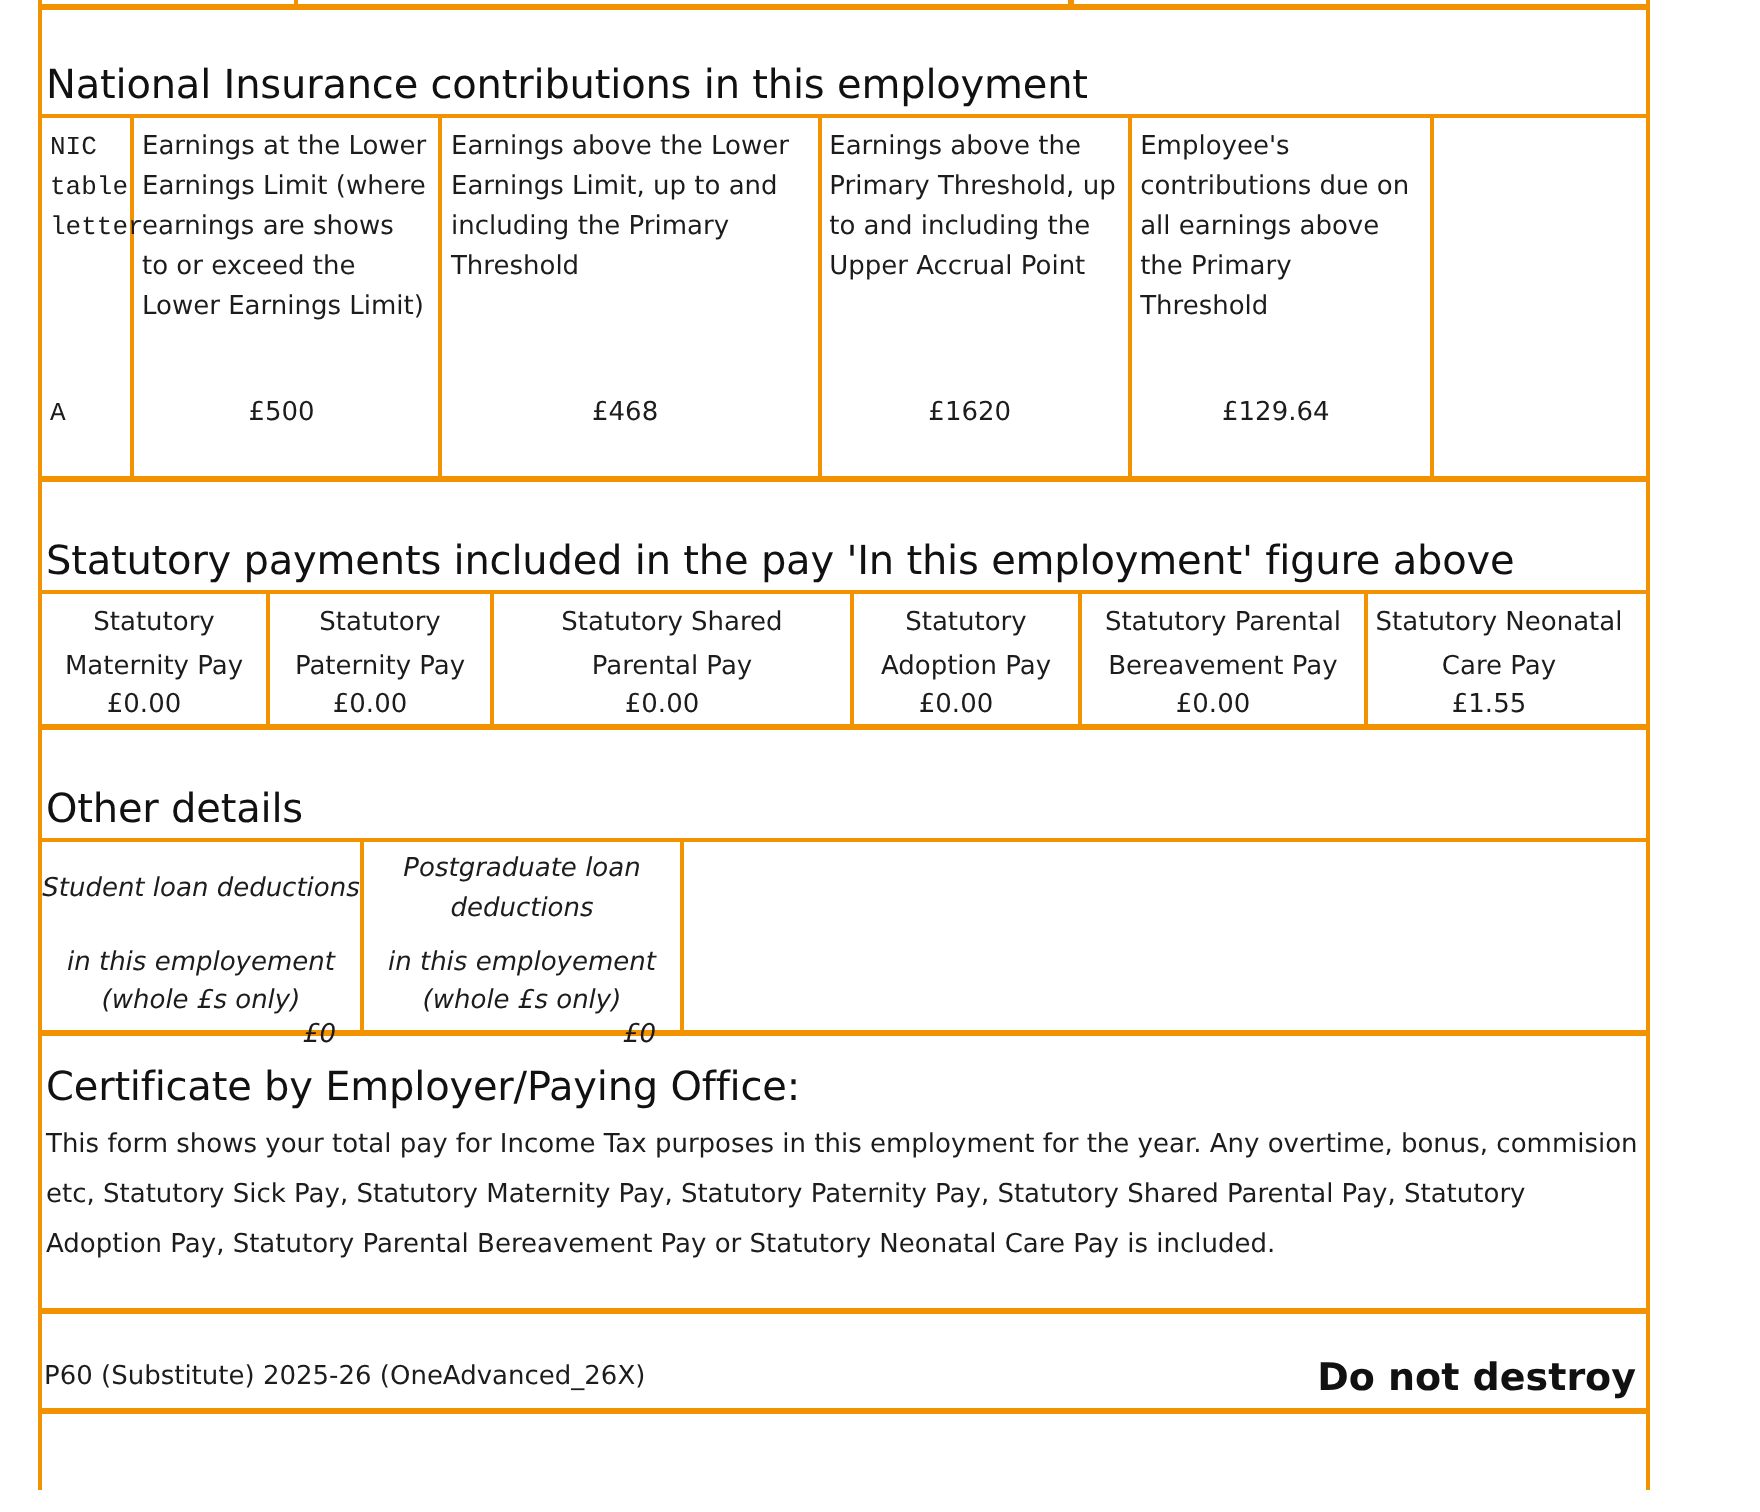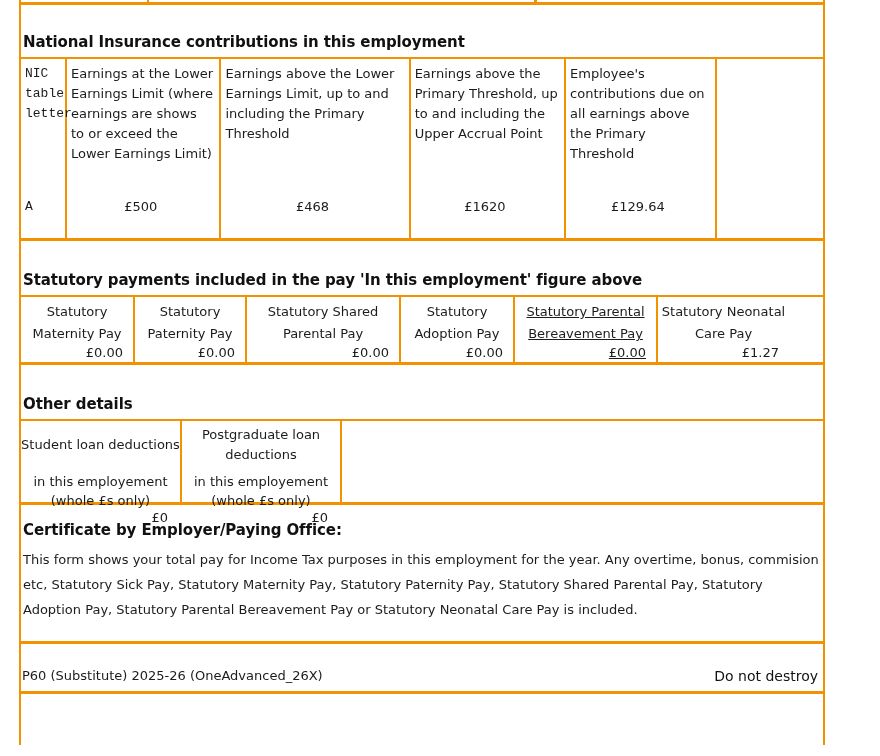--- a/index.html
+++ b/index.html
@@ -20,21 +20,21 @@
     width:806px; height:745px;
     border-left:2px solid var(--orange);
     border-right:2px solid var(--orange);
   }
   
   .cut-row { position:relative; height:5px; border-bottom:3px solid var(--orange); }
   .cut-div-a { position:absolute; left:126px; top:0; width:2px; height:5px; background:var(--orange); }
   .cut-div-b { position:absolute; left:513px; top:0; width:3px; height:5px; background:var(--orange); }
 
   .heading {
-    font-size:15px; font-weight:bold; color:var(--heading);
+    font-size:20px; font-weight:normal; color:var(--heading);
     line-height:18px; letter-spacing:-0.1px;
     margin:28px 0 6px 2px;
   }
   .heading.tight { margin-top:30px; }
 
   .grid-table {
     display:flex; width:806px; margin-left:-2px;
     border:2px solid var(--orange);
   }
   .cell {
@@ -51,32 +51,32 @@
   .nic-value.left { text-align:left; padding-right:0; }
   .nic-w0 { width:46px;font-family:Liberation Mono, monospace; }
   .nic-w1 { width:160px; }
   .nic-w2 { width:196px; }
   .nic-w3 { width:161px; }
   .nic-w4 { width:156px; }
   .nic-w5 { width:110px; }
 
   
   .stat-table { height:70px; border-bottom-width:3px; }
-  .stat-cell { padding:4px 0 5px 0; }
+  .stat-cell { padding:4px 0 5px 0;align-items:center; }
   .stat-header { text-align:center; white-space:pre-line; line-height:22px; }
   .stat-value { margin-top:auto; text-align:right; padding-right:10px; }
   .stat-w0 { width:114px; }
   .stat-w1 { width:112px; }
-  .stat-w2 { width:154px; }
+  .stat-w2 { width:180px; }
   .stat-w3 { width:114px; }
-  .stat-w4 { width:143px;text-decoration:underline; }
+  .stat-w4 { width:143px; }
   .stat-w5 { width:131px; }
 
   
-  .od-table { height:86px; border-bottom-width:3px; }
+  .od-table { height:99px; border-bottom-width:3px;font-style:italic; }
   .od-cell { padding:2px 0 6px 0; }
   .od-top {
     min-height:44px; display:flex; align-items:center; justify-content:center;
     text-align:center; white-space:pre-line; line-height:20px;
   }
   .od-bottom { text-align:center; white-space:pre-line; line-height:19px; margin-top:5px; }
   .od-value { margin-top:auto; text-align:right; padding-right:12px; }
   .od-w0 { width:161px; }
   .od-w1 { width:160px; }
   .od-w2 { width:481px; }
@@ -87,21 +87,21 @@
 
   
   .footer {
     width:806px; margin:19px 0 0 -2px; height:53px;
     border-top:3px solid var(--orange);
     border-bottom:3px solid var(--orange);
     display:flex; justify-content:space-between; align-items:flex-end;
     padding:13px 7px 7px 3px;
   }
   .footer-left { line-height:16px; }
-  .footer-right { font-weight:normal; font-size:14px; line-height:16px; color:var(--heading); }
+  .footer-right { font-weight:bold; font-size:19px; line-height:16px; color:var(--heading); }
 </style>
 </head>
 <body>
 
 <div class="canvas">
   <div class="doc">
 
     <div class="cut-row">
       <div class="cut-div-a"></div>
       <div class="cut-div-b"></div>
@@ -160,21 +160,21 @@
         <div class="stat-value">£0.00</div>
       </div>
       <div class="cell stat-cell stat-w4">
         <div class="stat-header">Statutory Parental
 Bereavement Pay</div>
         <div class="stat-value">£0.00</div>
       </div>
       <div class="cell stat-cell stat-w5">
         <div class="stat-header">Statutory Neonatal
 Care Pay</div>
-        <div class="stat-value">£1.27</div>
+        <div class="stat-value">£1.55</div>
       </div>
     </div>
 
     <div class="heading tight">Other details</div>
 
     <div class="grid-table od-table">
       <div class="cell od-cell od-w0">
         <div class="od-top">Student loan deductions</div>
         <div class="od-bottom">in this employement
 (whole £s only)</div>

